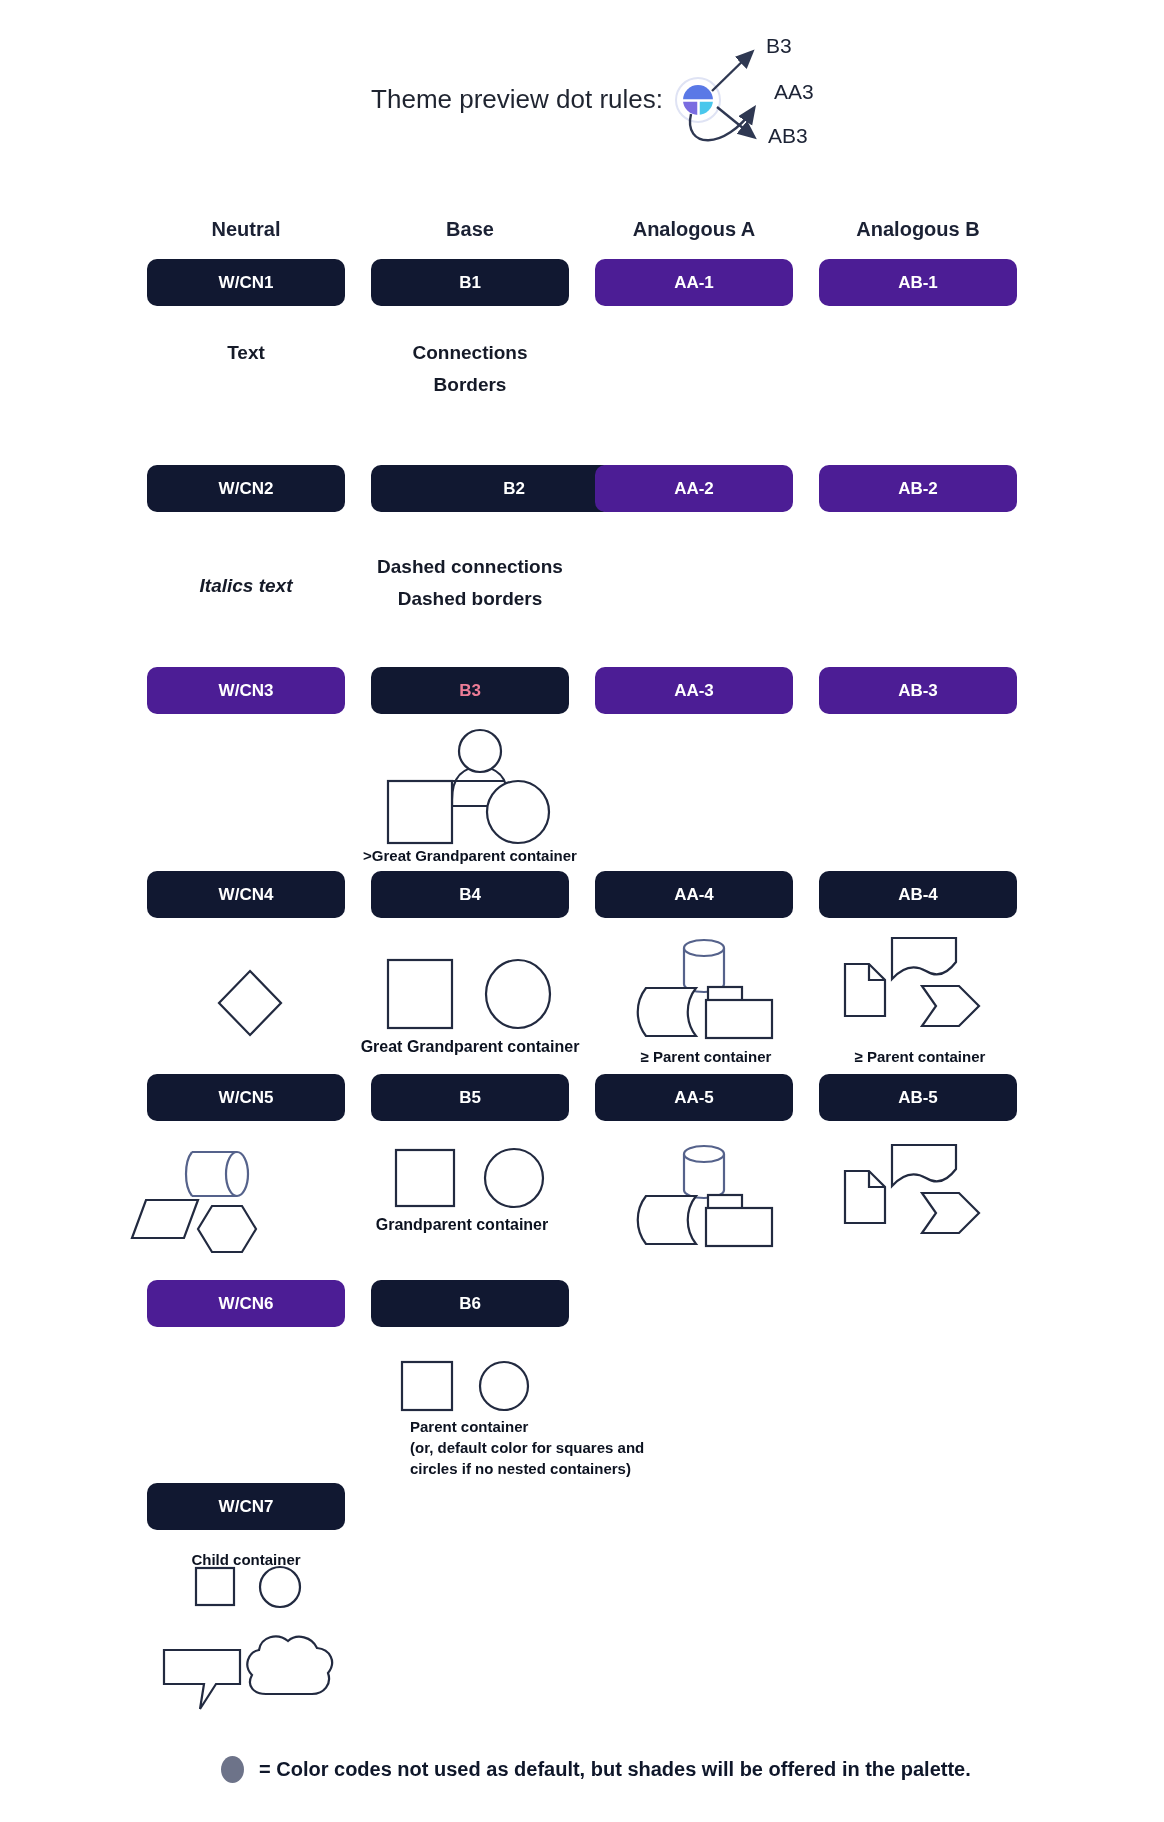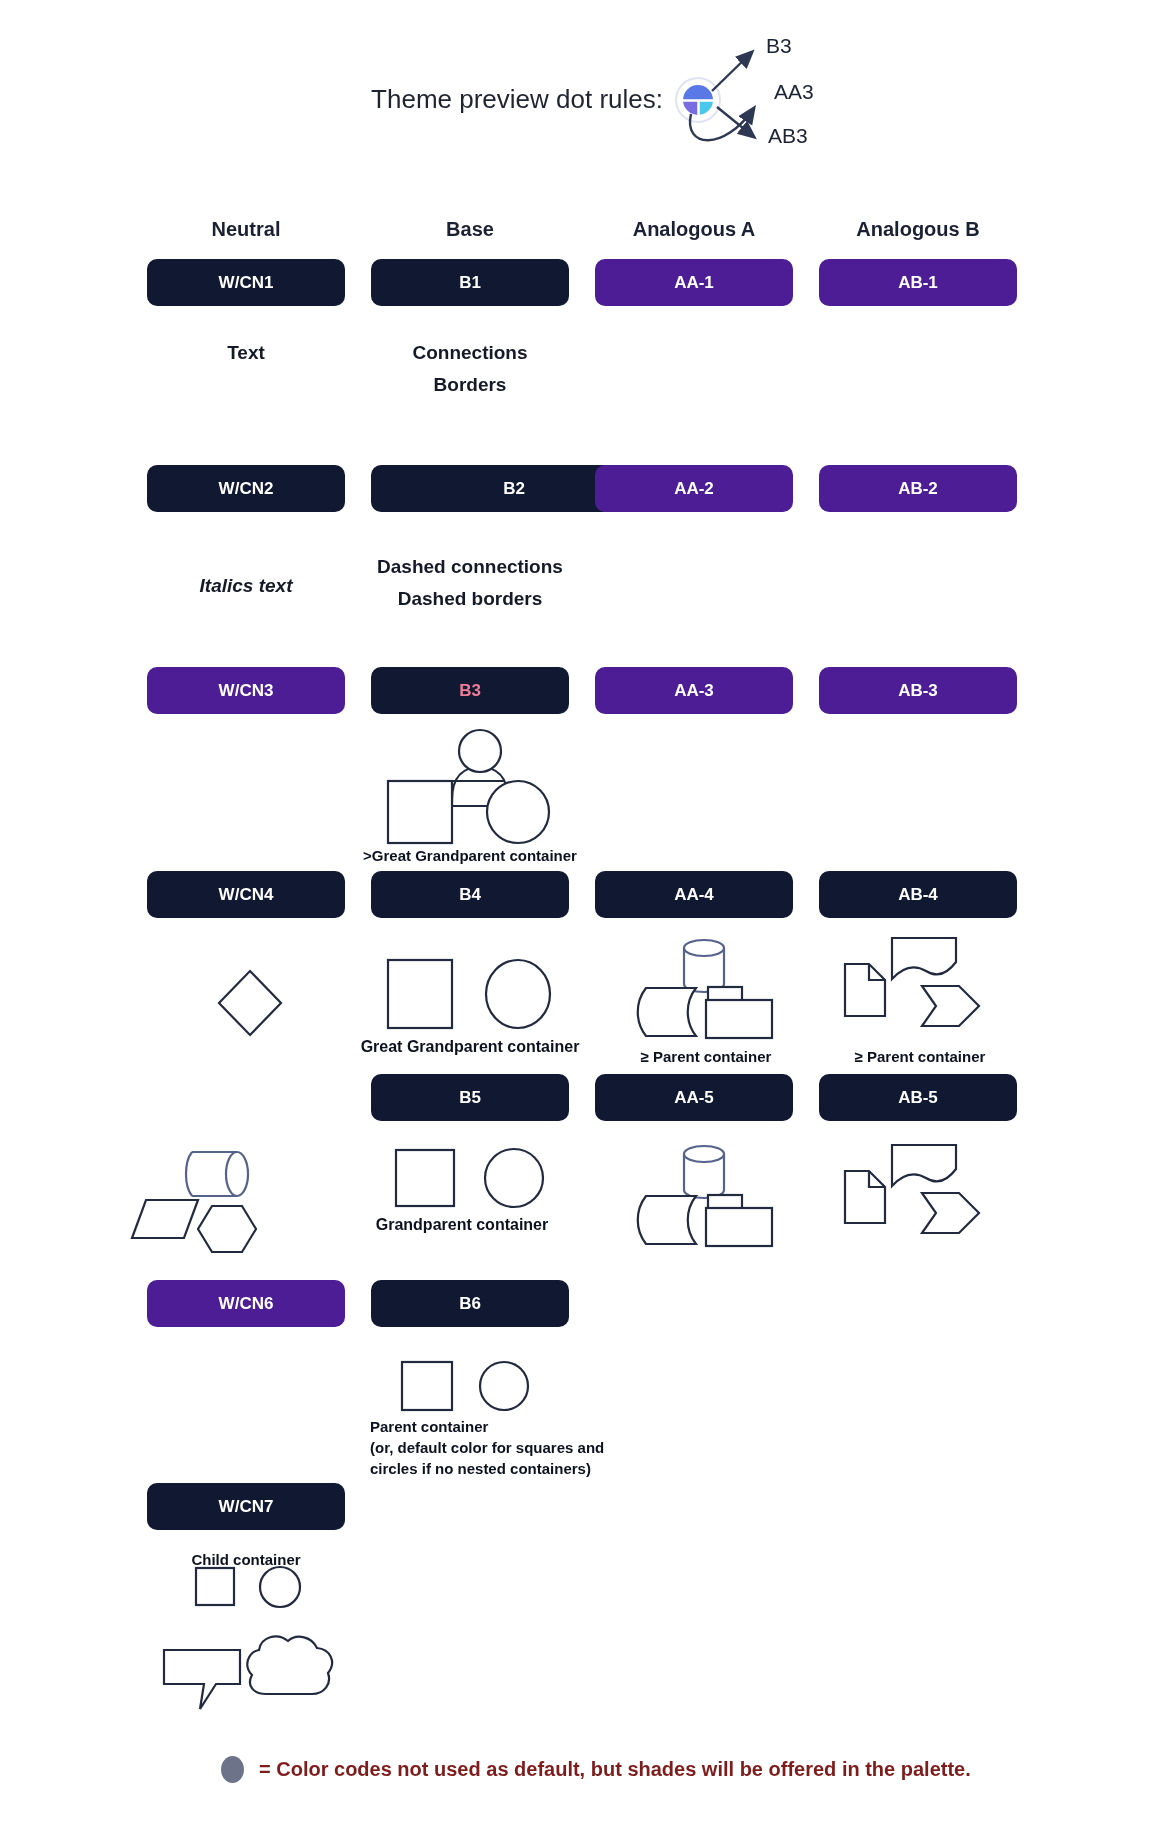--- a/index.html
+++ b/index.html
@@ -31,24 +31,24 @@
   .cap.ital{font-style:italic;}
   .slabel{
     position:absolute;text-align:center;
     font-size:15px;font-weight:bold;color:#0c1220;
   }
   .slabel.md{font-size:16px;}
   .note{
     position:absolute;left:370px;top:1416px;width:300px;text-align:left;
     font-size:15px;font-weight:bold;color:#0c1220;line-height:21px;
   }
-  .note span{display:block;}
+  .note span{display:block;margin-left:40px;}
   .legend{position:absolute;left:221px;top:1756px;display:flex;align-items:center;}
   .legend .dot{width:23px;height:27px;border-radius:50%;background:#6d7389;flex:0 0 auto;}
-  .legend .txt{margin-left:15px;font-size:20px;font-weight:bold;color:#7f1d1d;white-space:nowrap;}
+  .legend .txt{margin-left:15px;font-size:20px;font-weight:bold;color:#0f172a;white-space:nowrap;}
   svg.overlay{position:absolute;left:0;top:0;pointer-events:none;}
 </style>
 </head>
 <body>
 
 <div class="canvas">
 
   <div class="title">Theme preview dot rules:</div>
 
   <div class="dotlabel" style="left:766px;top:34px;">B3</div>
@@ -87,20 +87,21 @@
 
   <div class="pill dark" style="left:147px;top:871px;">W/CN4</div>
   <div class="pill dark" style="left:371px;top:871px;">B4</div>
   <div class="pill dark" style="left:595px;top:871px;">AA-4</div>
   <div class="pill dark" style="left:819px;top:871px;">AB-4</div>
 
   <div class="slabel md" style="left:340px;top:1038px;width:260px;">Great Grandparent container</div>
   <div class="slabel" style="left:606px;top:1048px;width:200px;">≥  Parent container</div>
   <div class="slabel" style="left:820px;top:1048px;width:200px;">≥ Parent container</div>
 
+  <div class="pill dark" style="left:147px;top:1074px;">W/CN5</div>
   <div class="pill dark" style="left:371px;top:1074px;">B5</div>
   <div class="pill dark" style="left:595px;top:1074px;text-align:right;">AA-5</div>
   <div class="pill dark" style="left:819px;top:1074px;">AB-5</div>
 
   <div class="slabel md" style="left:362px;top:1216px;width:200px;">Grandparent container</div>
 
   <div class="pill gray" style="left:147px;top:1280px;">W/CN6</div>
   <div class="pill dark" style="left:371px;top:1280px;">B6</div>
 
   <div class="note">

